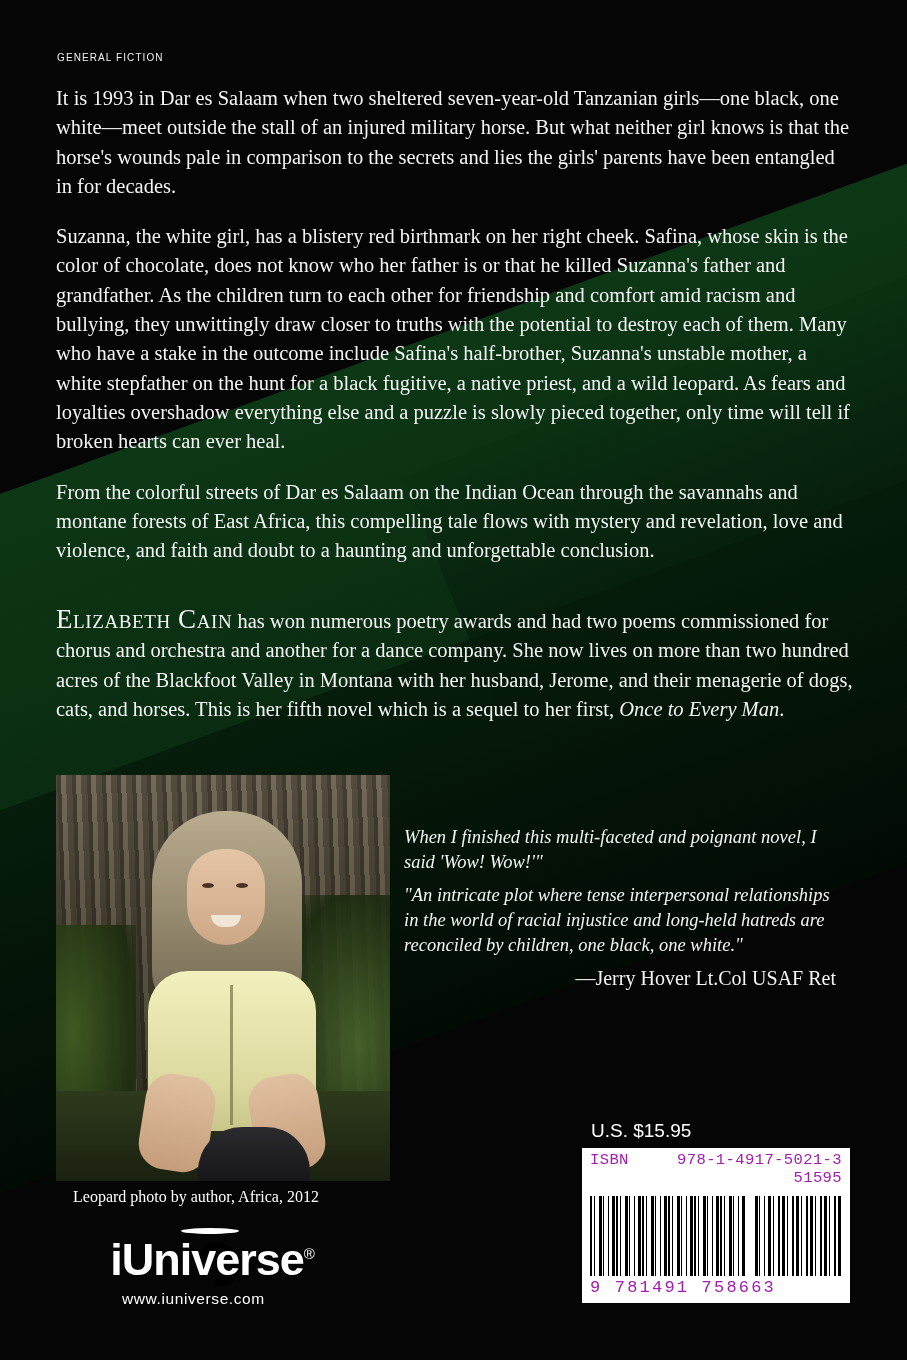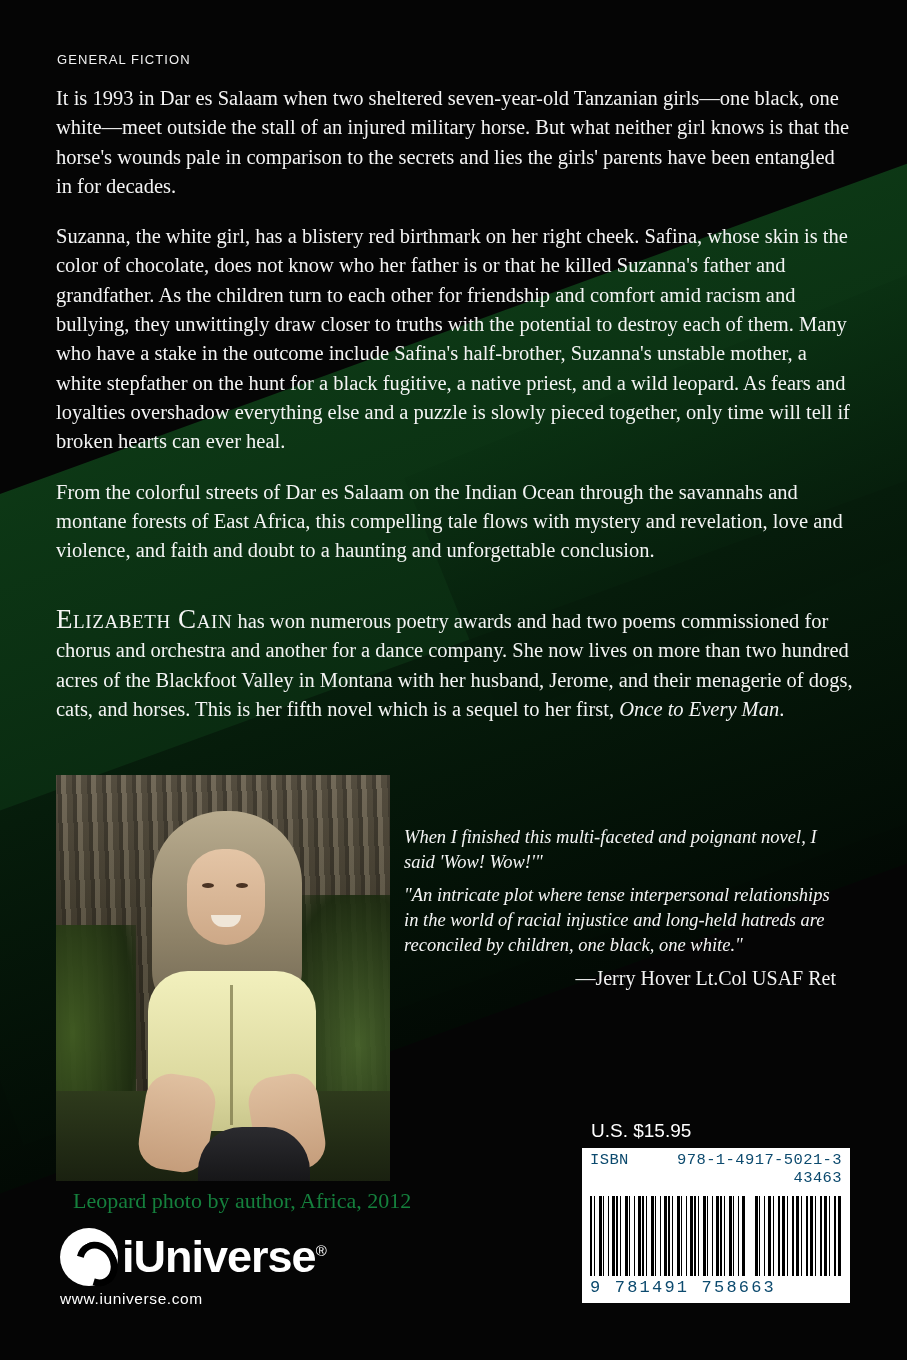--- a/index.html
+++ b/index.html
@@ -54,21 +54,21 @@
     opacity: .8;
   }
   .content {
     position: relative;
     z-index: 5;
   }
   .genre {
     position: absolute;
     left: 57px;
     top: 52px;
-    font-size: 13px;
+    font-size: 10px;
     letter-spacing: 1.1px;
     font-family: "Liberation Sans", sans-serif;
     color: #f2f2f2;
   }
   .blurb {
     position: absolute;
     left: 56px;
     top: 84px;
     width: 796px;
     font-size: 20.5px;
@@ -196,35 +196,36 @@
     position: absolute;
     left: 142px; top: 352px;
     width: 112px; height: 60px;
     border-radius: 44px 44px 6px 6px;
     background: linear-gradient(180deg, #2b2b2f 0%, #141416 100%);
   }
   .photo-caption {
     position: absolute;
     left: 73px;
     top: 1188px;
-    font-size: 22px;
+    font-size: 16px;
     font-family: "Liberation Serif", serif;
-    color: #15803d;
+    color: #ffffff;
   }
   
   .publisher {
     position: absolute;
     left: 60px;
     top: 1228px;
     width: 300px;
   }
   .logo-row {
     display: flex;
     align-items: center;
     height: 58px;
+    flex-direction: column;
   }
   .logo-mark {
     position: relative;
     width: 58px;
     height: 58px;
     border-radius: 50%;
     background: #ffffff;
   }
   .logo-mark::after {
     content: "";
@@ -251,20 +252,21 @@
     font-size: 15px;
     vertical-align: super;
     font-weight: 400;
   }
   .logo-url {
     font-family: "Liberation Sans", sans-serif;
     font-size: 15.5px;
     letter-spacing: .6px;
     color: #ffffff;
     margin-top: 4px;
+    margin-left: 62px;
   }
   
   .praise {
     position: absolute;
     left: 404px;
     top: 825px;
     width: 432px;
     font-size: 18.5px;
     line-height: 25px;
     font-style: italic;
@@ -288,21 +290,21 @@
     font-size: 19px;
     color: #ffffff;
   }
   .barcode-box {
     position: absolute;
     left: 582px;
     top: 1148px;
     width: 268px;
     height: 155px;
     background: #ffffff;
-    color: #0c4a6e;
+    color: #a21caf;
   }
   .isbn-line {
     display: flex;
     justify-content: space-between;
     align-items: baseline;
     padding: 3px 8px 0 8px;
     font-family: "Liberation Mono", monospace;
     font-size: 15.5px;
     letter-spacing: .4px;
   }
@@ -410,21 +412,21 @@
       <div class="attrib">—Jerry Hover Lt.Col USAF Ret</div>
     </div>
 
     <div class="price">U.S. $15.95</div>
 
     <div class="barcode-box">
       <div class="isbn-line">
         <span>ISBN</span>
         <span>978-1-4917-5021-3</span>
       </div>
-      <div class="isbn-sub">43463</div>
+      <div class="isbn-sub">51595</div>
       <div class="bars"></div>
       <div class="bars-sep"></div>
       <div class="bars-right"></div>
       <div class="barcode-digits">9 781491 758663</div>
     </div>
 
   </div>
 </div>
 
 </body></html>

